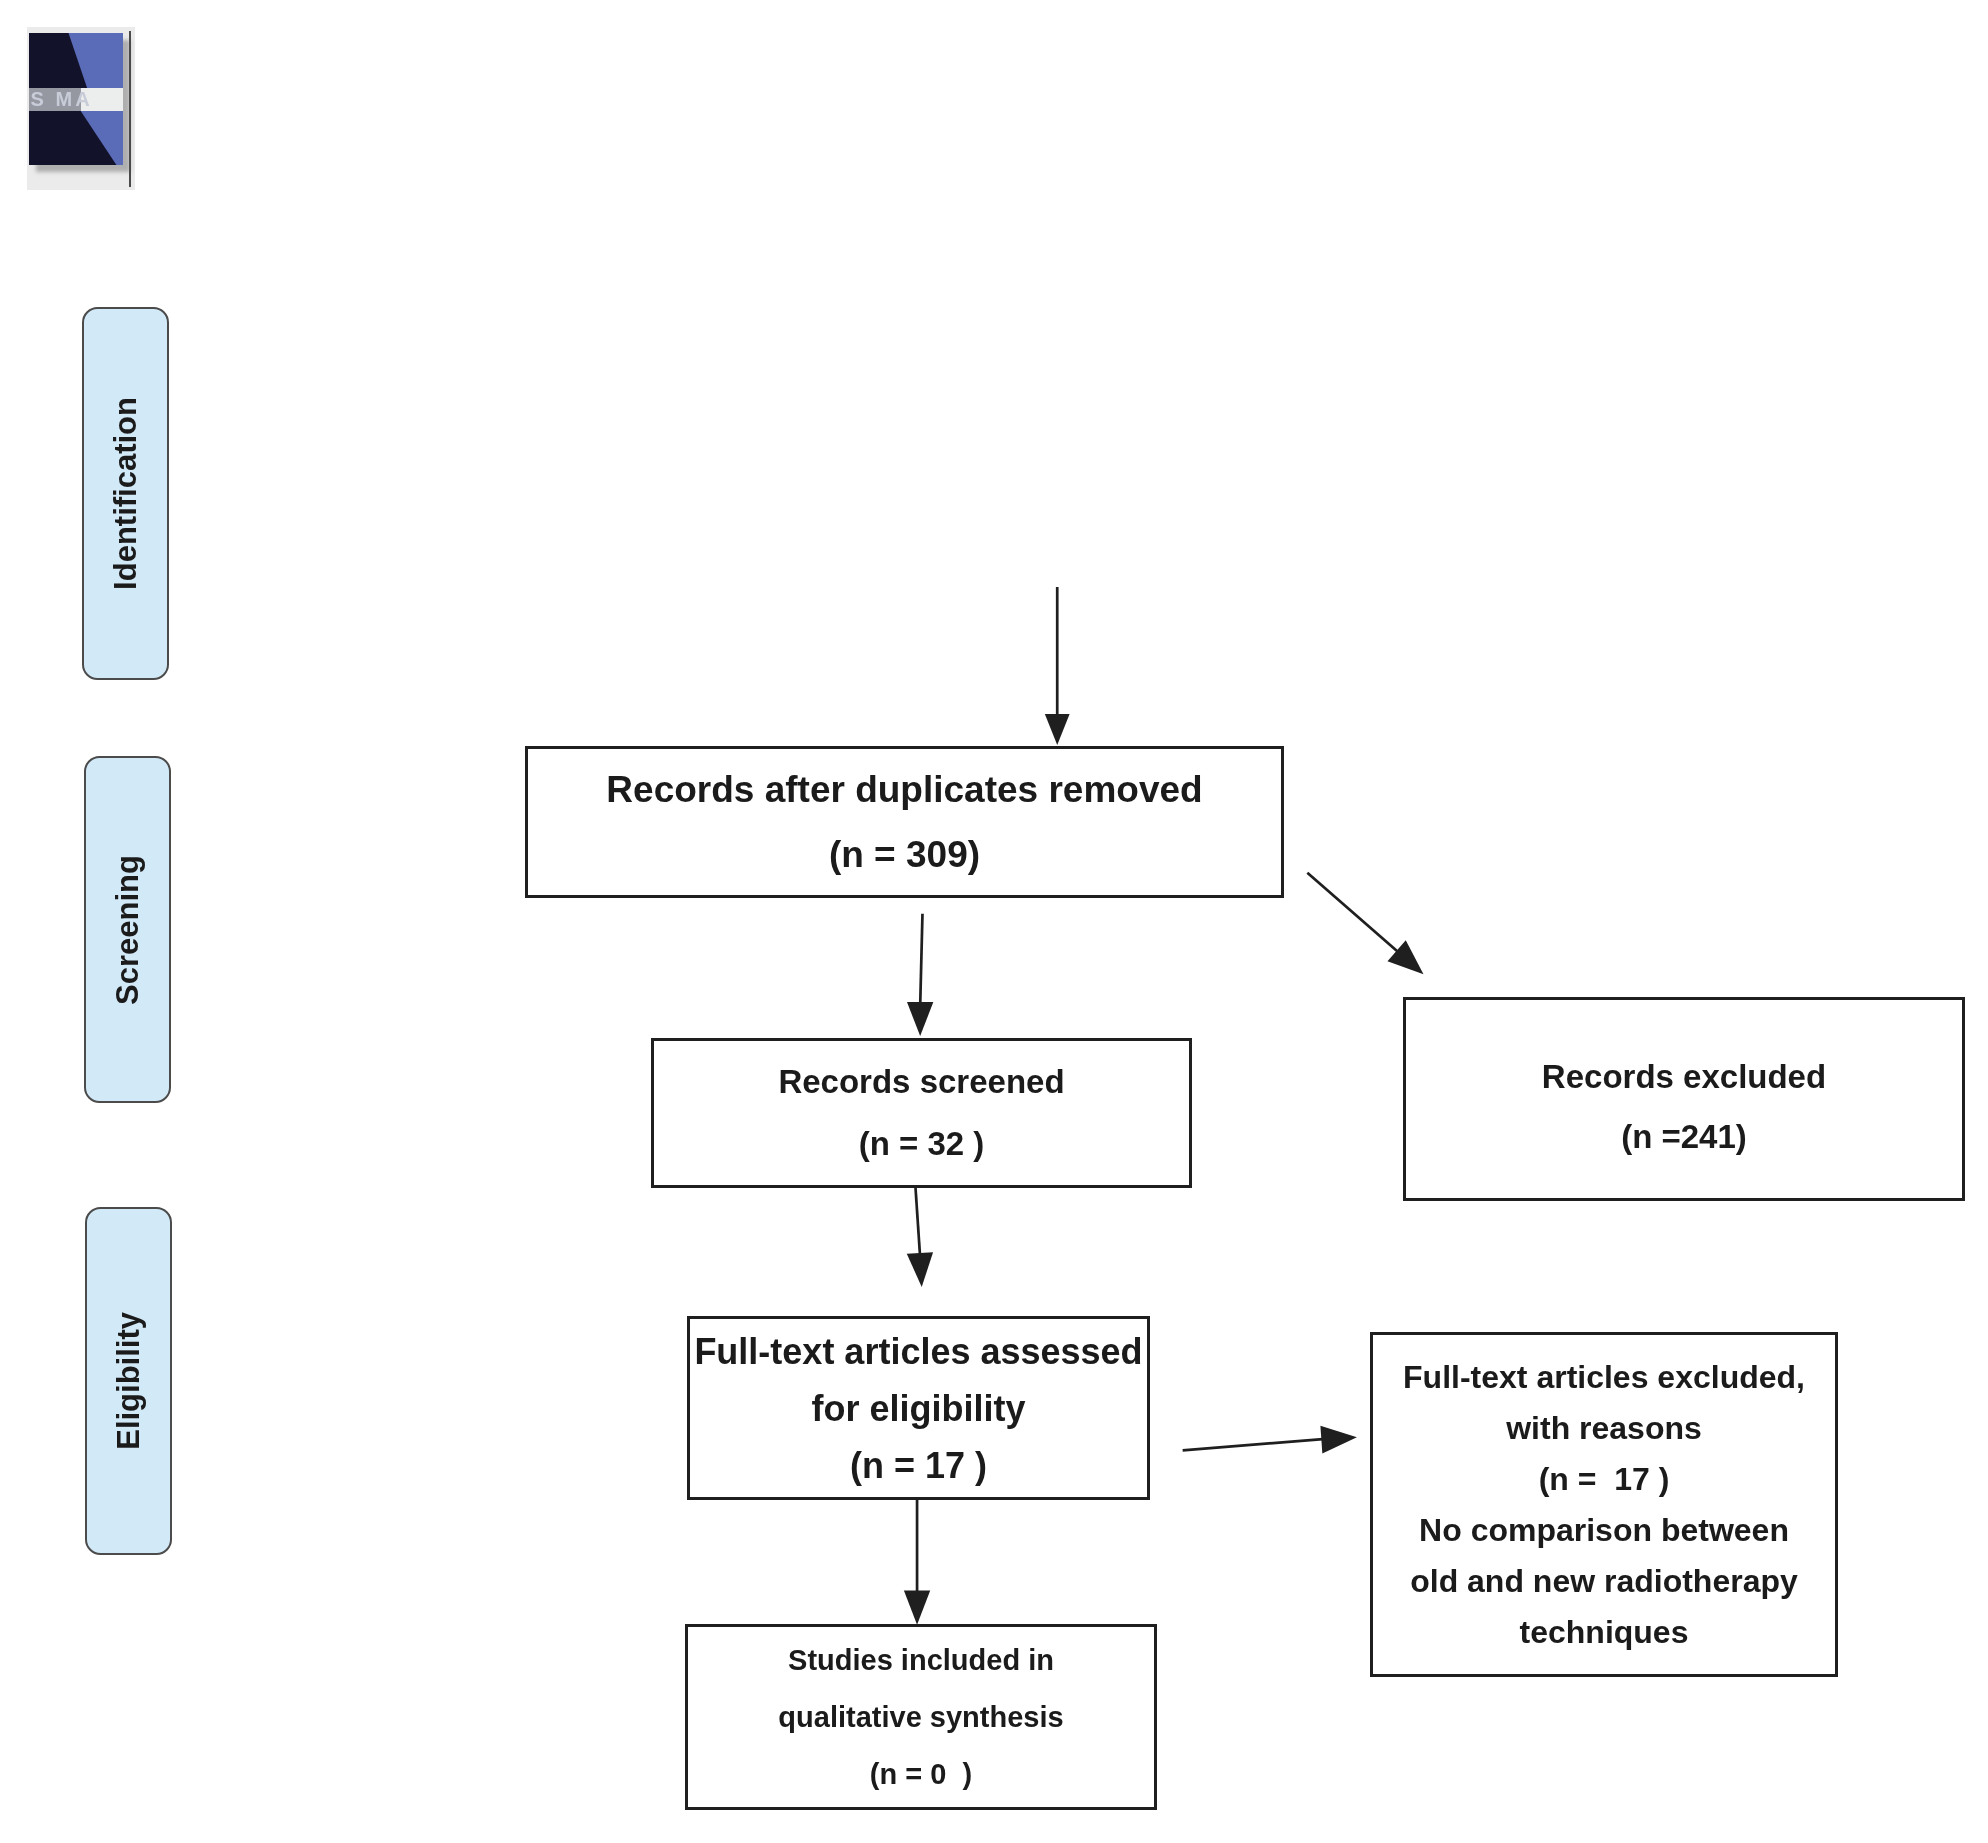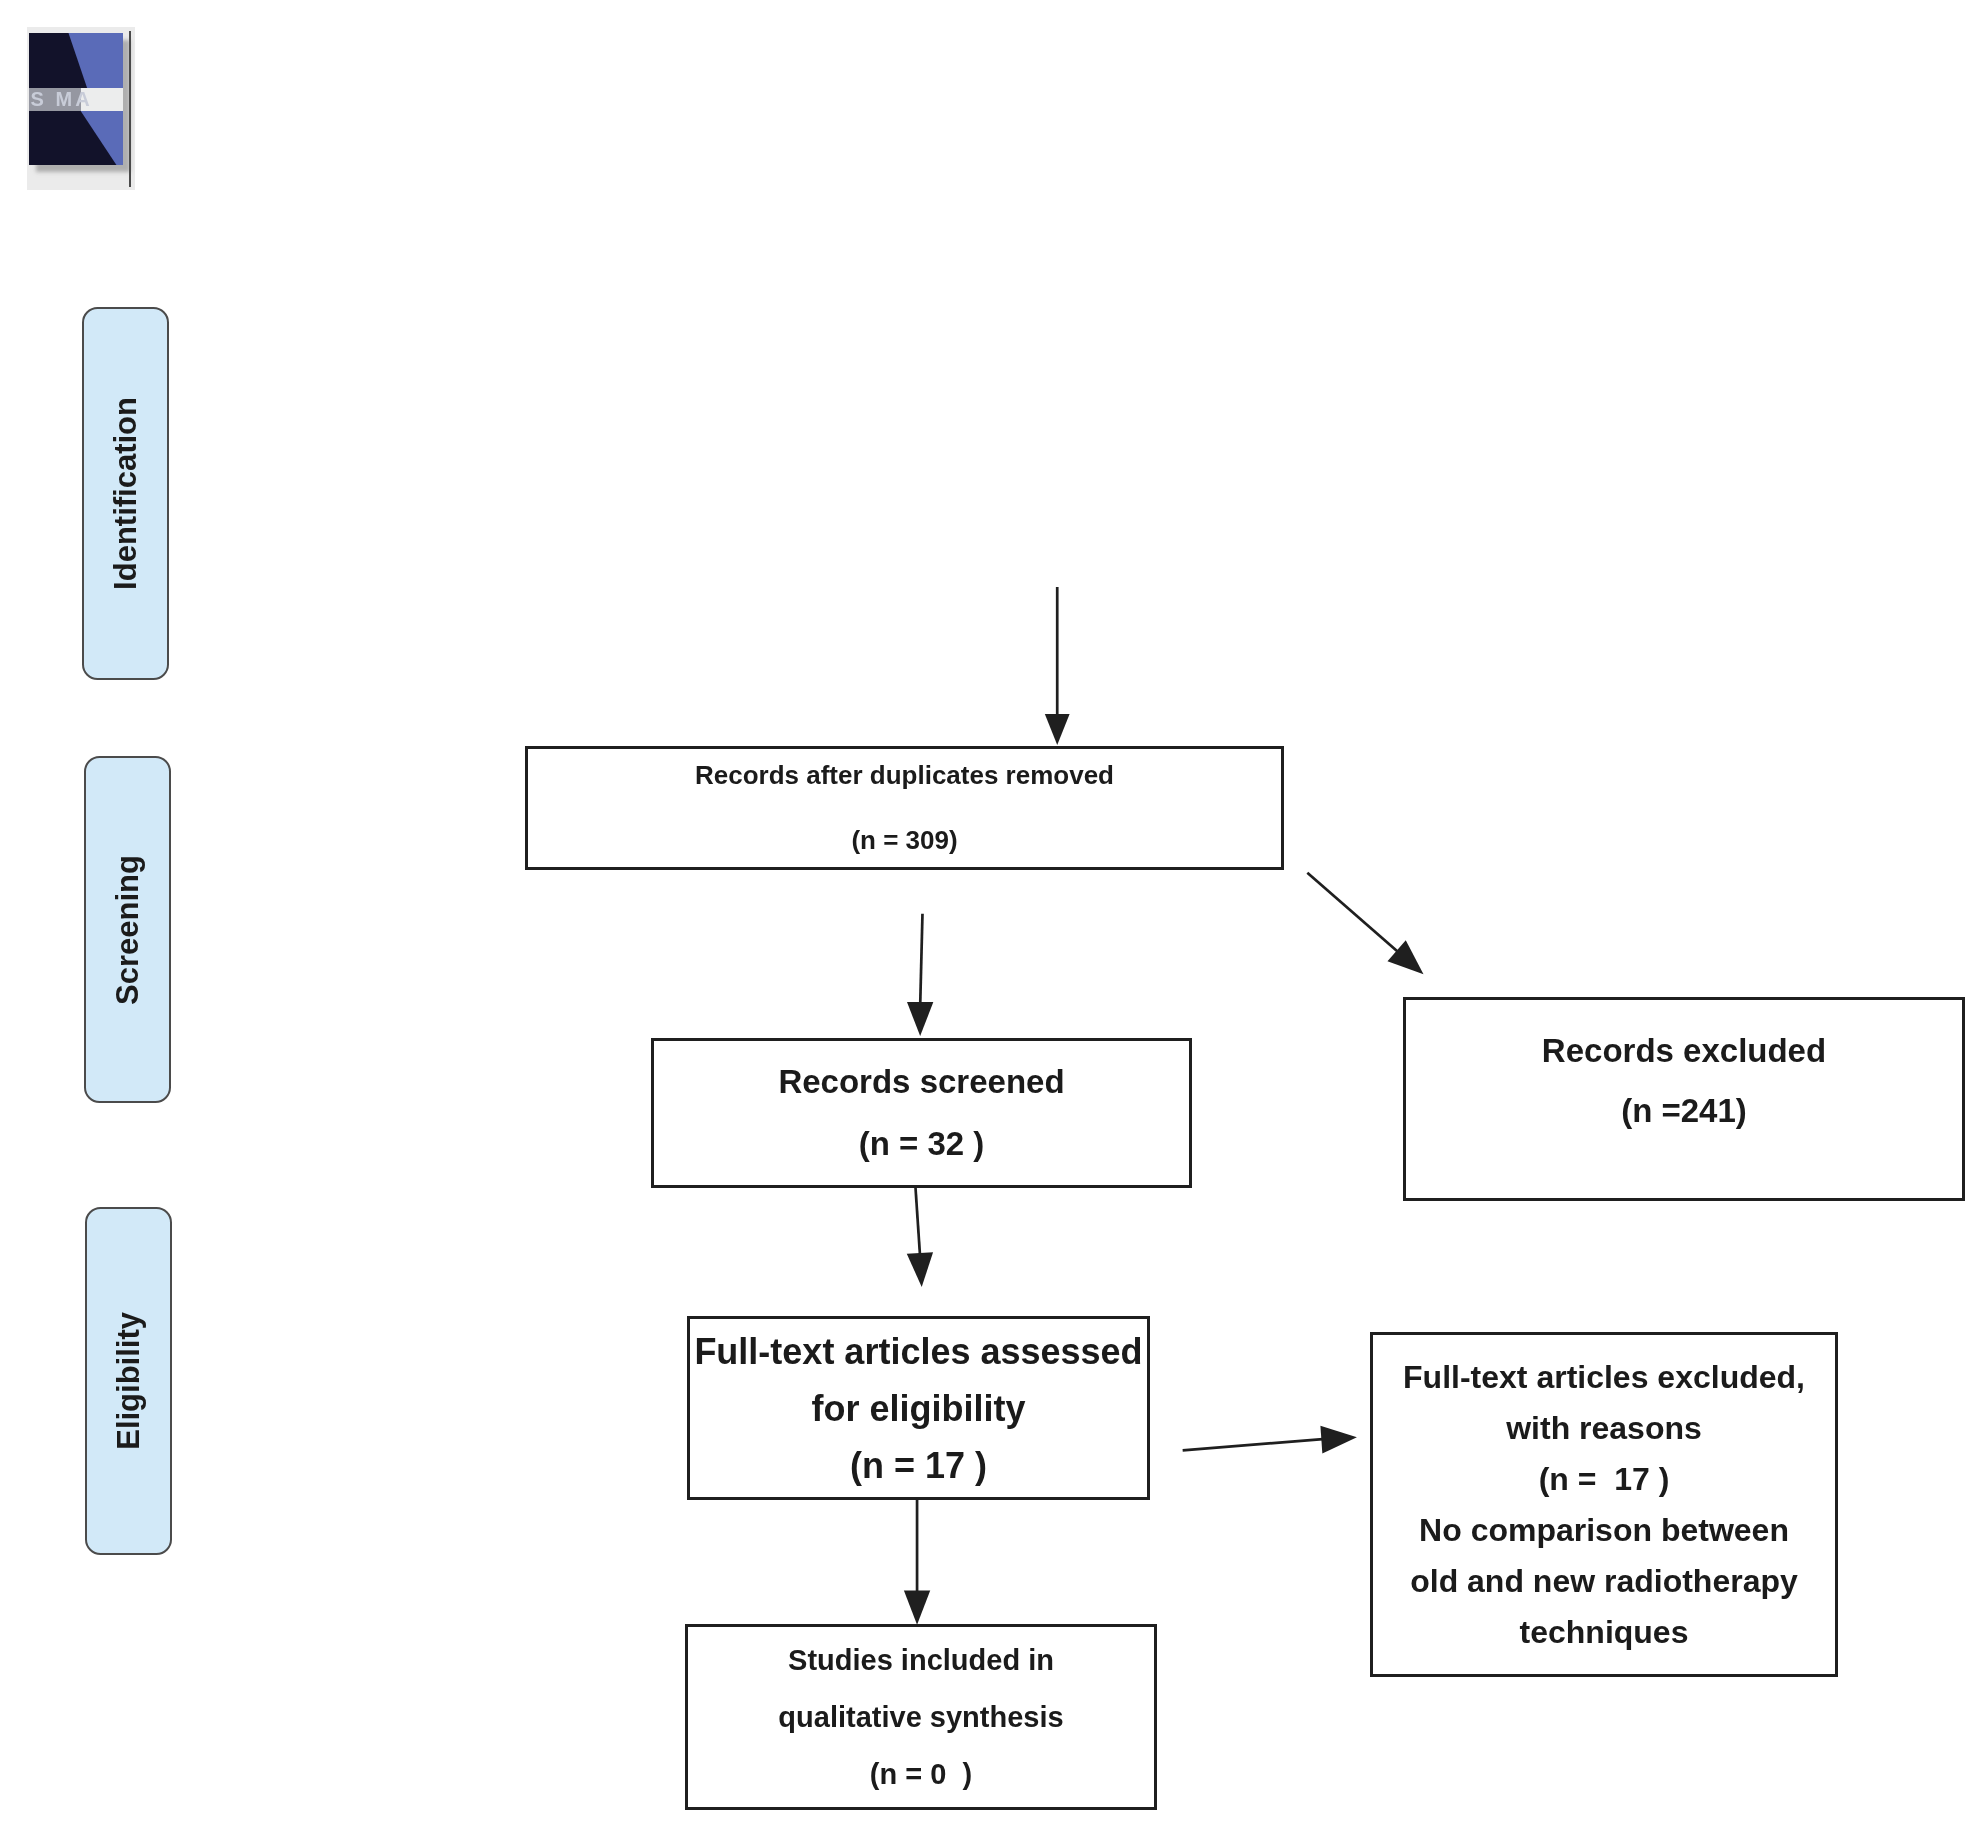--- a/index.html
+++ b/index.html
@@ -43,23 +43,23 @@
   .stage-identification{left:82px;top:307px;width:87px;height:373px;}
   .stage-screening{left:84px;top:756px;width:87px;height:347px;}
   .stage-eligibility{left:85px;top:1207px;width:87px;height:348px;}
 
   
   .fbox{position:absolute;background:#ffffff;border:3.1px solid var(--box-border);
         display:flex;align-items:center;justify-content:center;text-align:center;
         color:var(--text);font-weight:bold;}
   .fbox span{white-space:pre-wrap;display:block;width:100%;}
   .box-identified{left:720px;top:310px;width:782px;height:279px;font-size:29px;line-height:56px;}
-  .box-deduplicated{left:525px;top:746px;width:759px;height:124px;font-size:26px;line-height:65px;text-align:center;}
+  .box-deduplicated{left:525px;top:746px;width:759px;height:152px;font-size:37px;line-height:65px;text-align:center;}
   .box-screened{left:651px;top:1038px;width:541px;height:150px;font-size:33px;line-height:62px;}
-  .box-excluded{left:1403px;top:997px;width:562px;height:204px;font-size:33px;line-height:60px;align-items:flex-start;padding-top:21px;}
+  .box-excluded{left:1403px;top:997px;width:562px;height:204px;font-size:33px;line-height:60px;align-items:flex-start;padding-top:47px;}
   .box-fulltext{left:687px;top:1316px;width:463px;height:184px;font-size:36px;line-height:57px;justify-content:flex-end;}
   .box-fulltext-excluded{left:1370px;top:1311px;width:468px;height:345px;font-size:32px;line-height:51px;margin-top:21px;}
   .box-included{left:685px;top:1624px;width:472px;height:186px;font-size:29px;line-height:57px;}
 
   
   .arrows{position:absolute;left:0;top:0;width:1989px;height:1843px;pointer-events:none;}
   .arrows line{stroke:var(--arrow);stroke-width:3.5;}
   .arrows polygon{fill:var(--arrow);}
 </style>
 </head>

